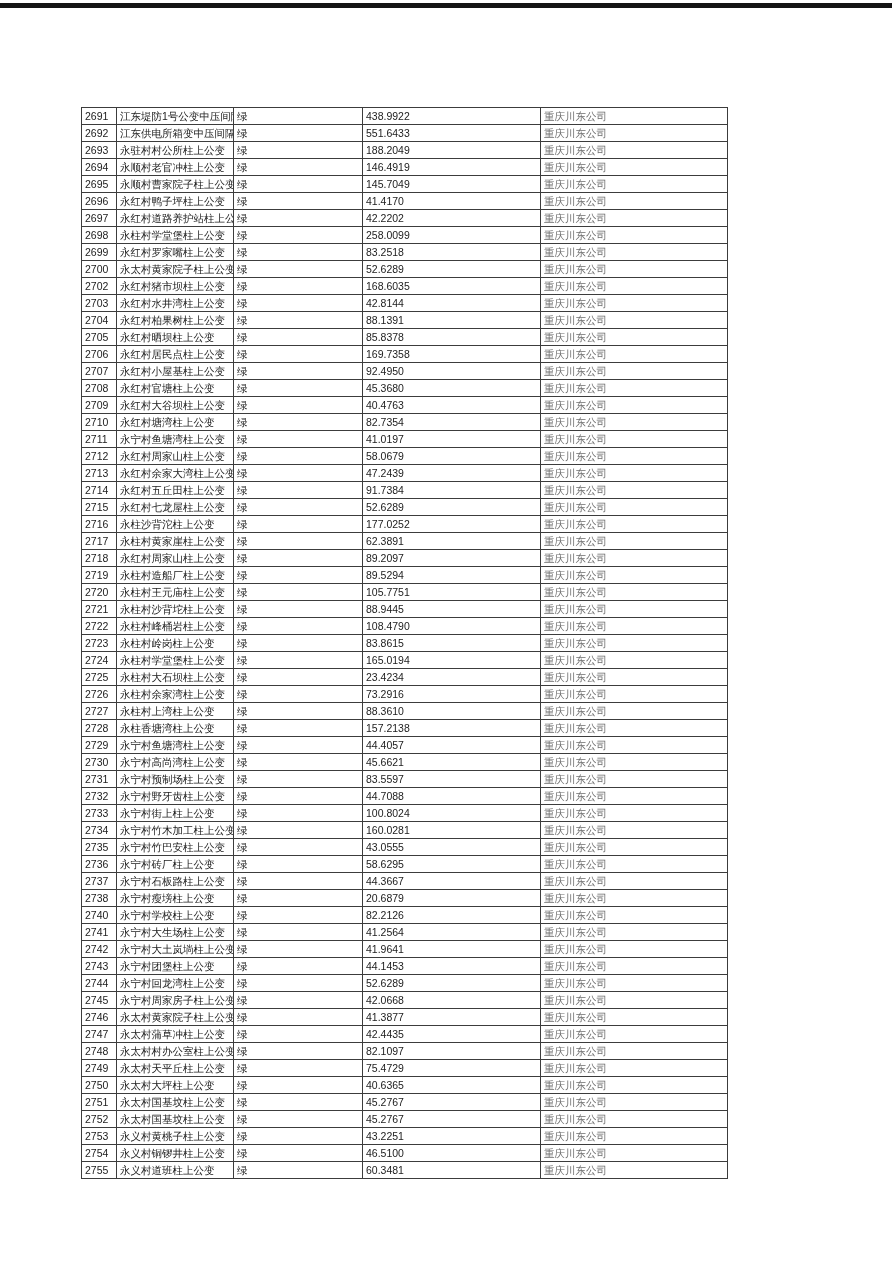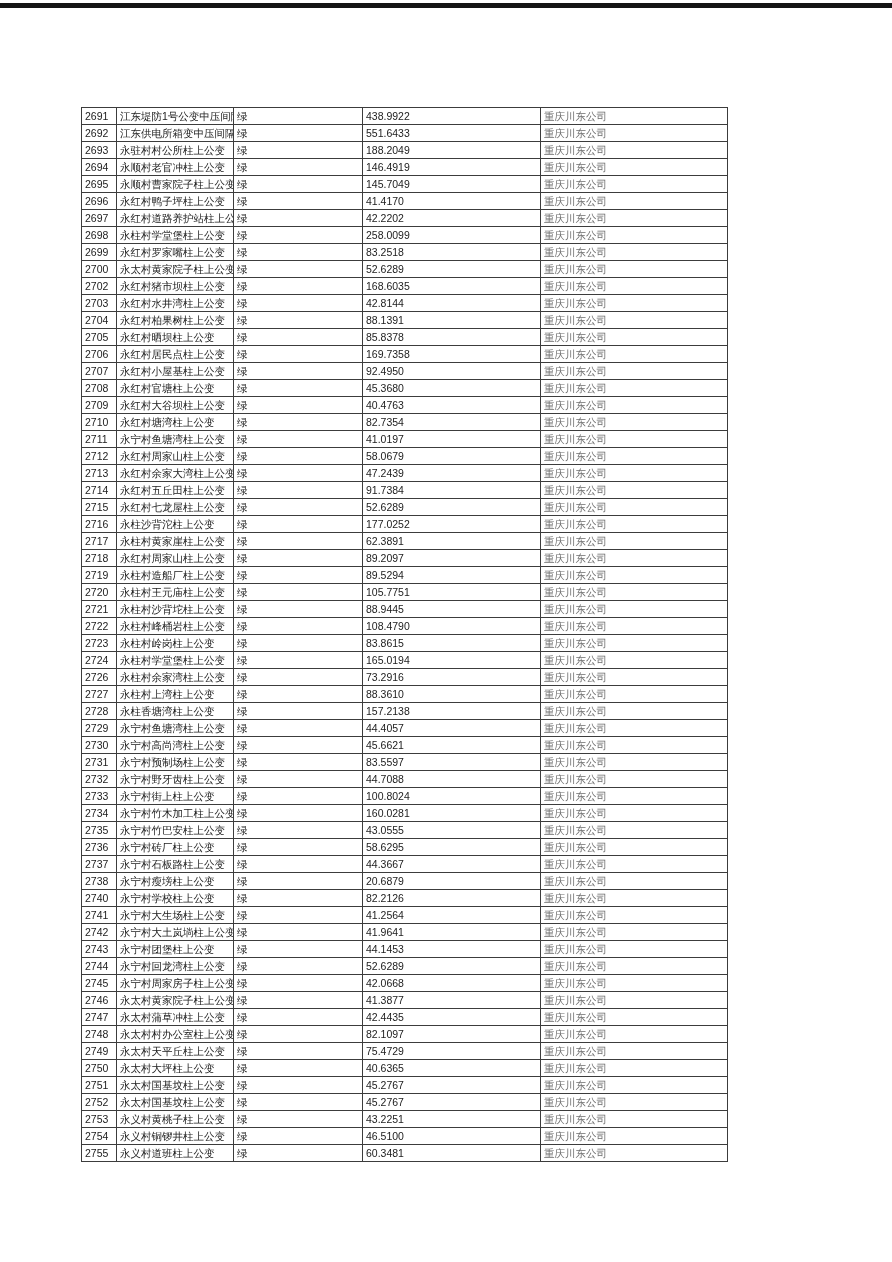--- a/index.html
+++ b/index.html
@@ -282,20 +282,27 @@
         <td class="company-cell">重庆川东公司</td>
       </tr>
       <tr>
         <td class="row-number-cell">2724</td>
         <td class="name-cell">永柱村学堂堡柱上公变</td>
         <td class="status-cell">绿</td>
         <td class="value-cell">165.0194</td>
         <td class="company-cell">重庆川东公司</td>
       </tr>
       <tr>
+        <td class="row-number-cell">2725</td>
+        <td class="name-cell">永柱村大石坝柱上公变</td>
+        <td class="status-cell">绿</td>
+        <td class="value-cell">23.4234</td>
+        <td class="company-cell">重庆川东公司</td>
+      </tr>
+      <tr>
         <td class="row-number-cell">2726</td>
         <td class="name-cell">永柱村余家湾柱上公变</td>
         <td class="status-cell">绿</td>
         <td class="value-cell">73.2916</td>
         <td class="company-cell">重庆川东公司</td>
       </tr>
       <tr>
         <td class="row-number-cell">2727</td>
         <td class="name-cell">永柱村上湾柱上公变</td>
         <td class="status-cell">绿</td>

